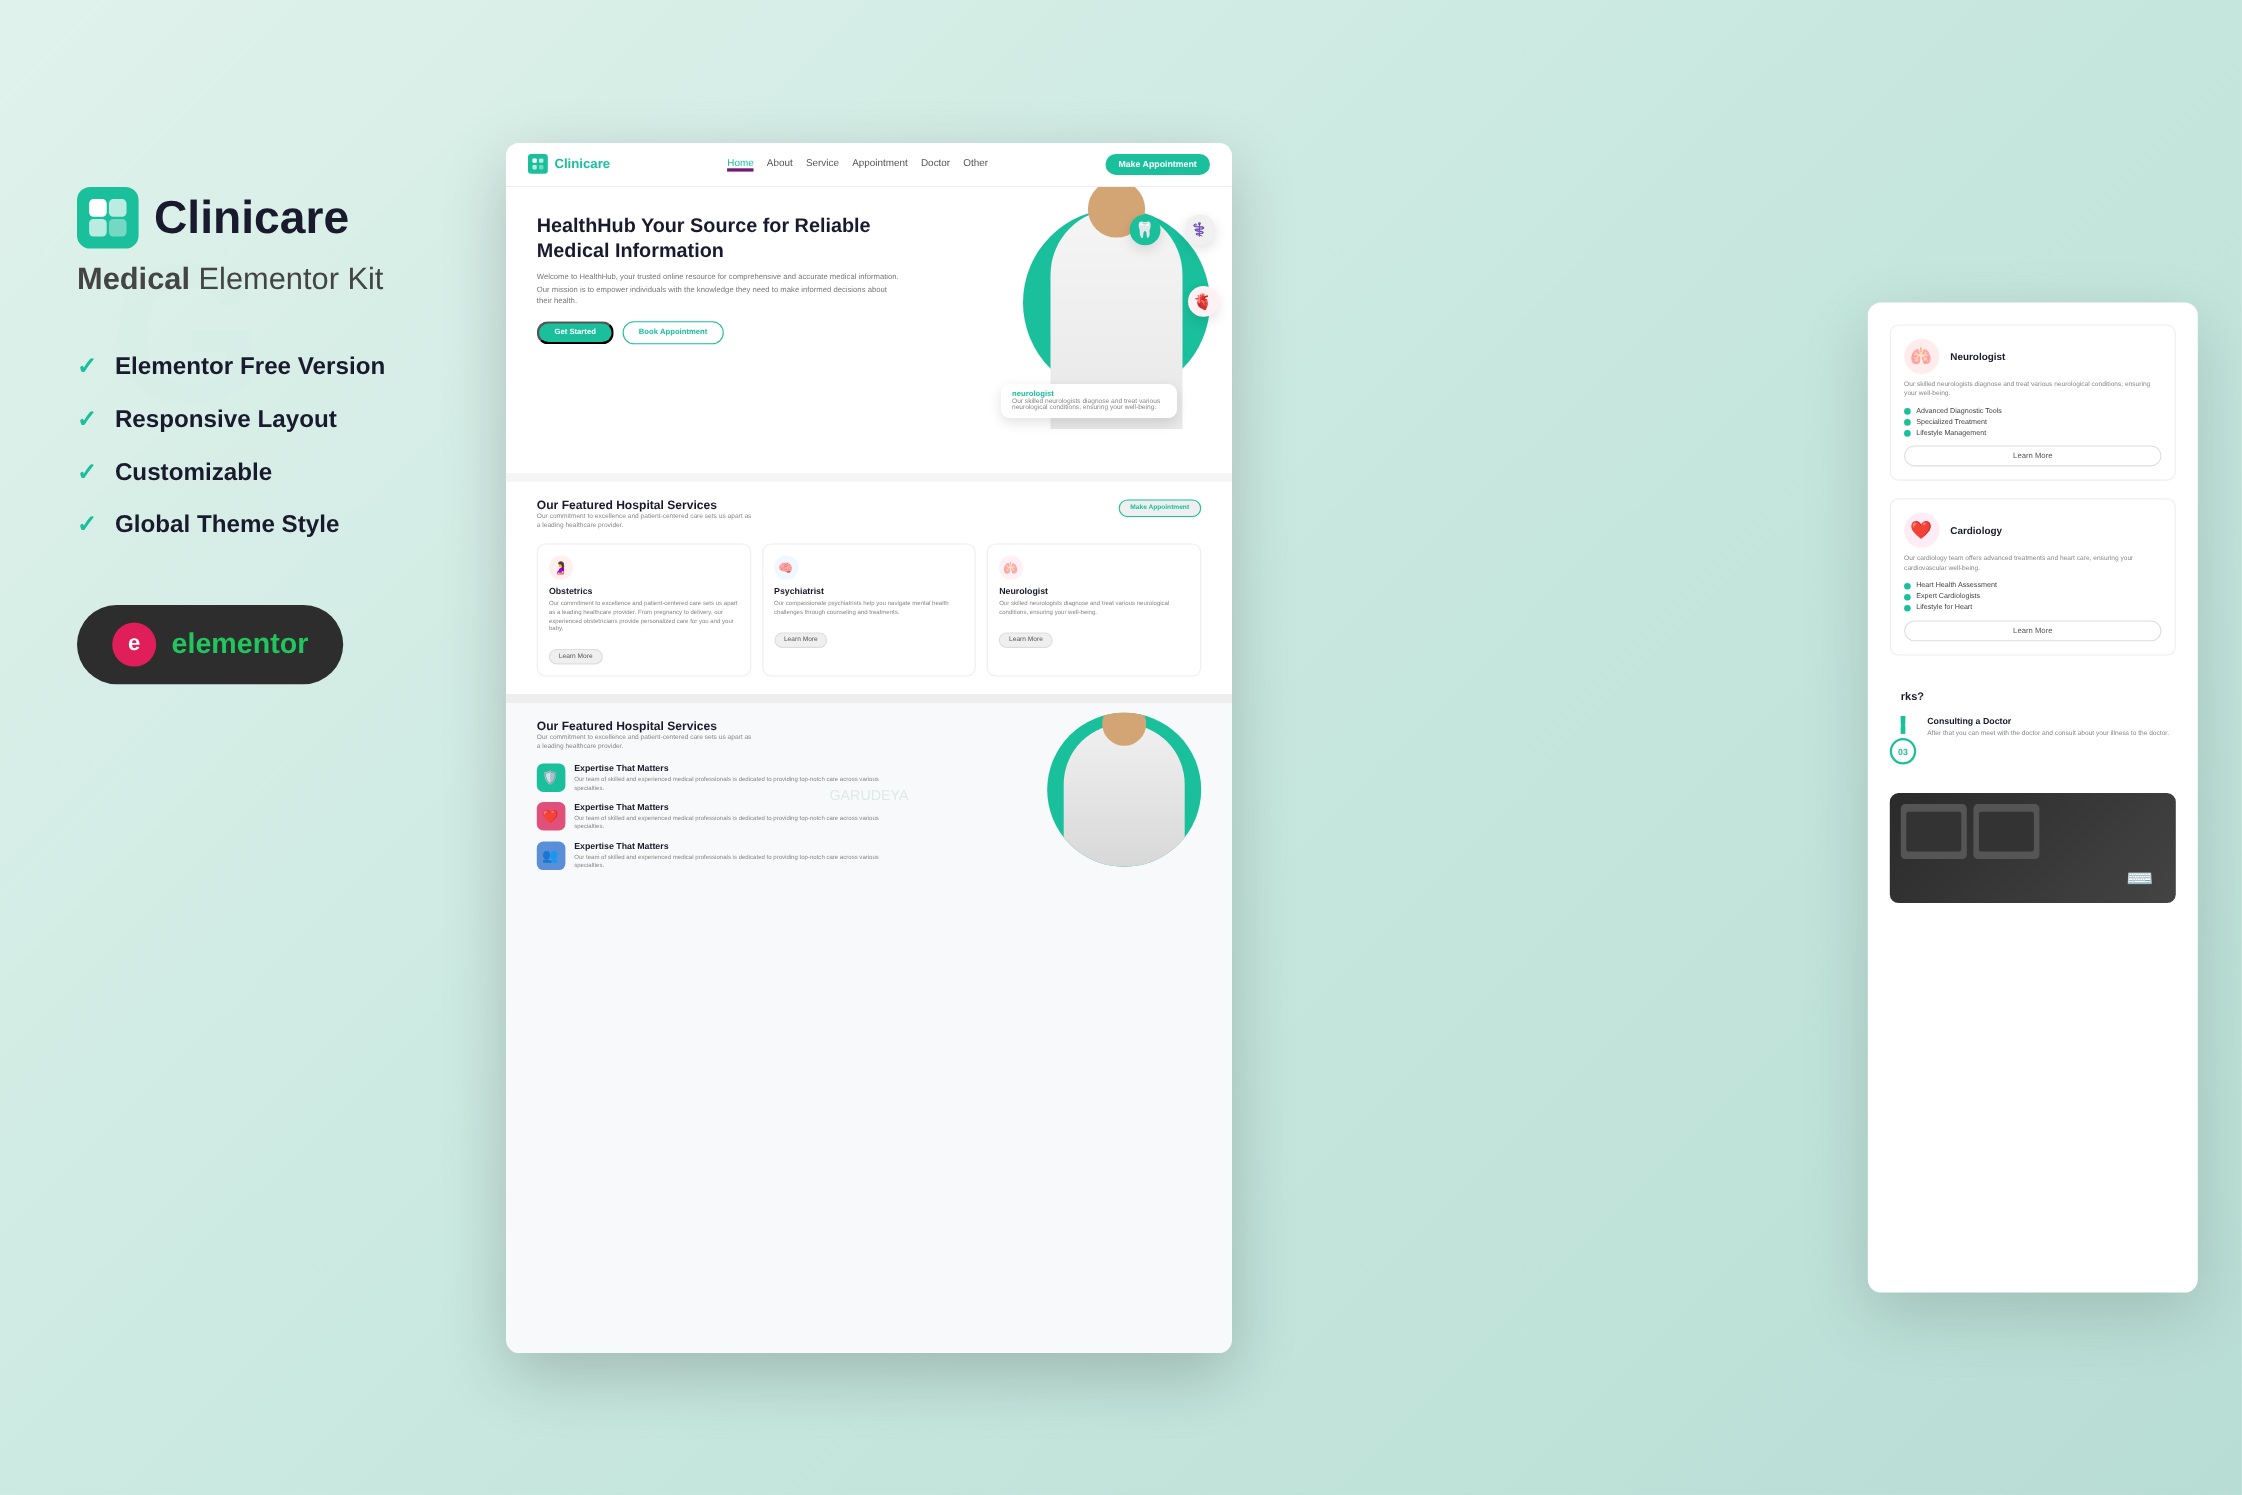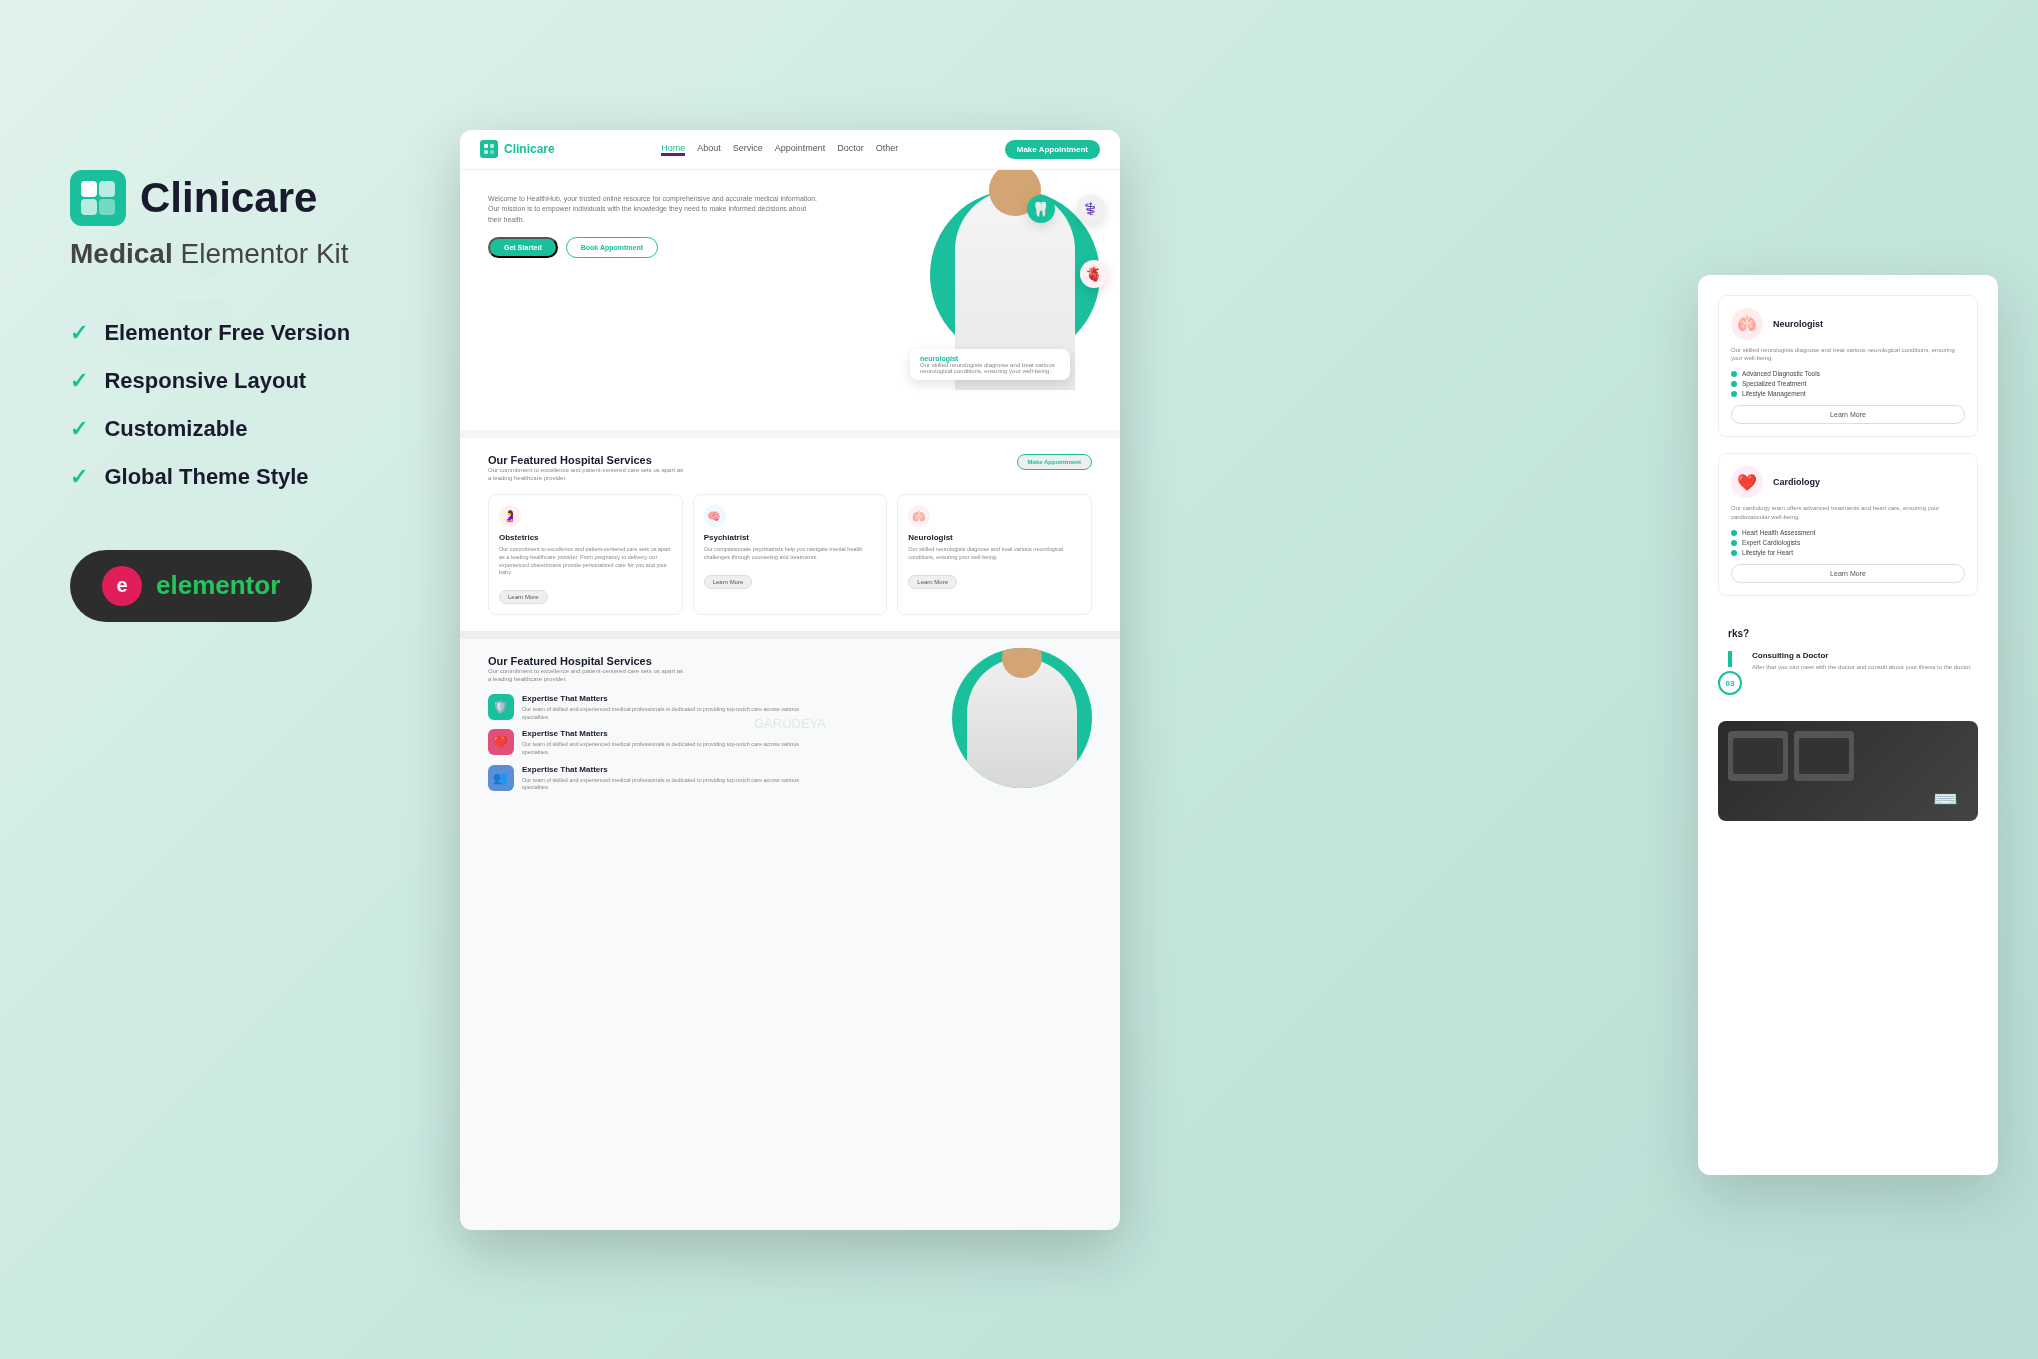--- a/index.html
+++ b/index.html
@@ -775,20 +775,21 @@
         <span>Service</span>
         <span>Appointment</span>
         <span>Doctor</span>
         <span>Other</span>
       </div>
       <div class="nav-cta">Make Appointment</div>
     </div>
 
     <div class="hero-section">
       <div class="hero-content">
+        <h1 class="hero-title">HealthHub Your Source for Reliable Medical Information</h1>
         <p class="hero-desc">Welcome to HealthHub, your trusted online resource for comprehensive and accurate medical information. Our mission is to empower individuals with the knowledge they need to make informed decisions about their health.</p>
         <div class="hero-btns">
           <button class="btn-primary">Get Started</button>
           <button class="btn-outline">Book Appointment</button>
         </div>
       </div>
 
       <div class="hero-visual">
         <div class="teal-circle"></div>
         <div class="doctor-silhouette">

